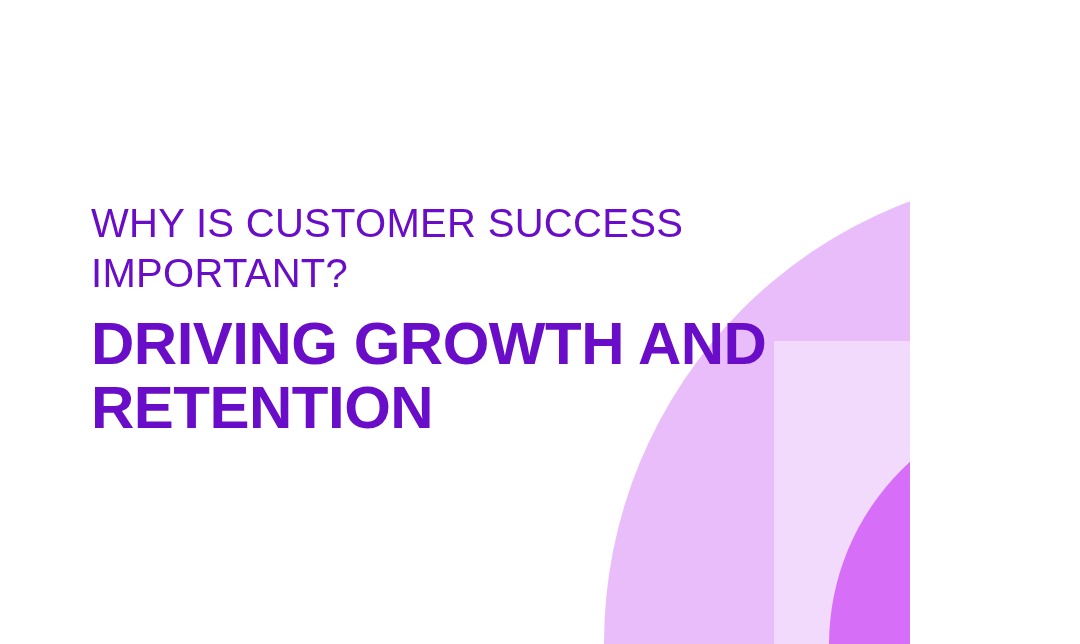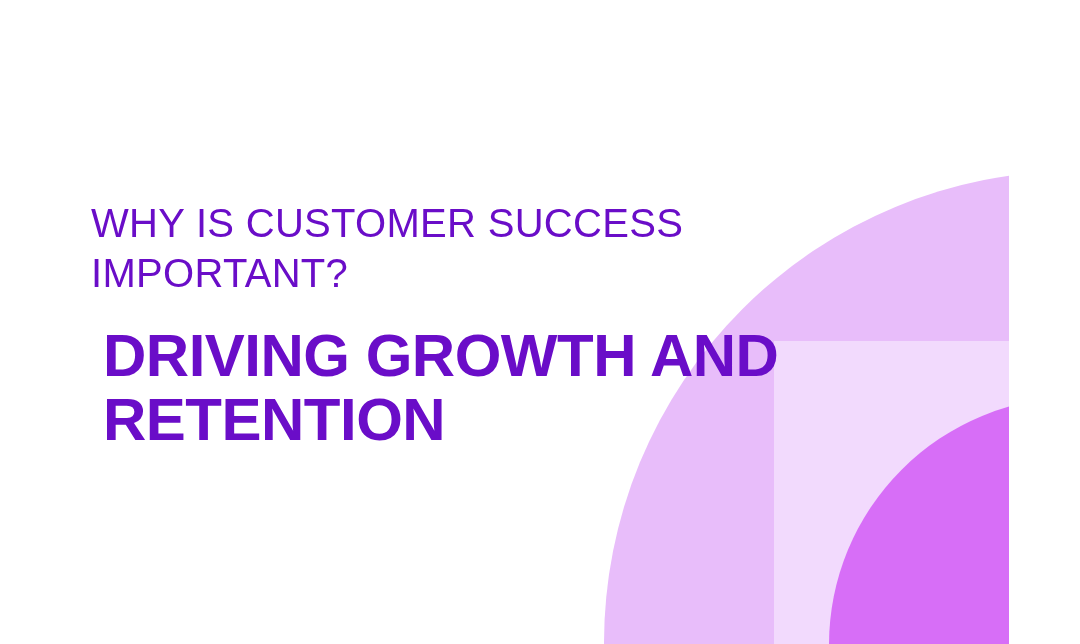--- a/index.html
+++ b/index.html
@@ -2,21 +2,21 @@
 <html><head>
 <meta charset="utf-8">
 <style>
   html, body {
     margin: 0;
     padding: 0;
     background: #ffffff;
   }
   #slide {
     position: relative;
-    width: 1009px;
+    width: 910px;
     height: 644px;
     background: #ffffff;
     overflow: hidden;
     font-family: "Liberation Sans", sans-serif;
   }
 
   
   .decor {
     position: absolute;
     inset: 0;
@@ -61,21 +61,21 @@
   .eyebrow {
     margin: 0;
     font-size: 40px;
     line-height: 50px;
     letter-spacing: 0.3px;
     font-weight: 400;
     color: #6a0dc8;
     white-space: pre-line;
   }
   .headline {
-    margin: 12px;
+    margin: 0;
     padding-top: 14px;
     font-size: 60px;
     line-height: 64px;
     letter-spacing: -0.5px;
     font-weight: 700;
     color: #6a0dc8;
     white-space: pre-line;
   }
 </style>
 </head>

